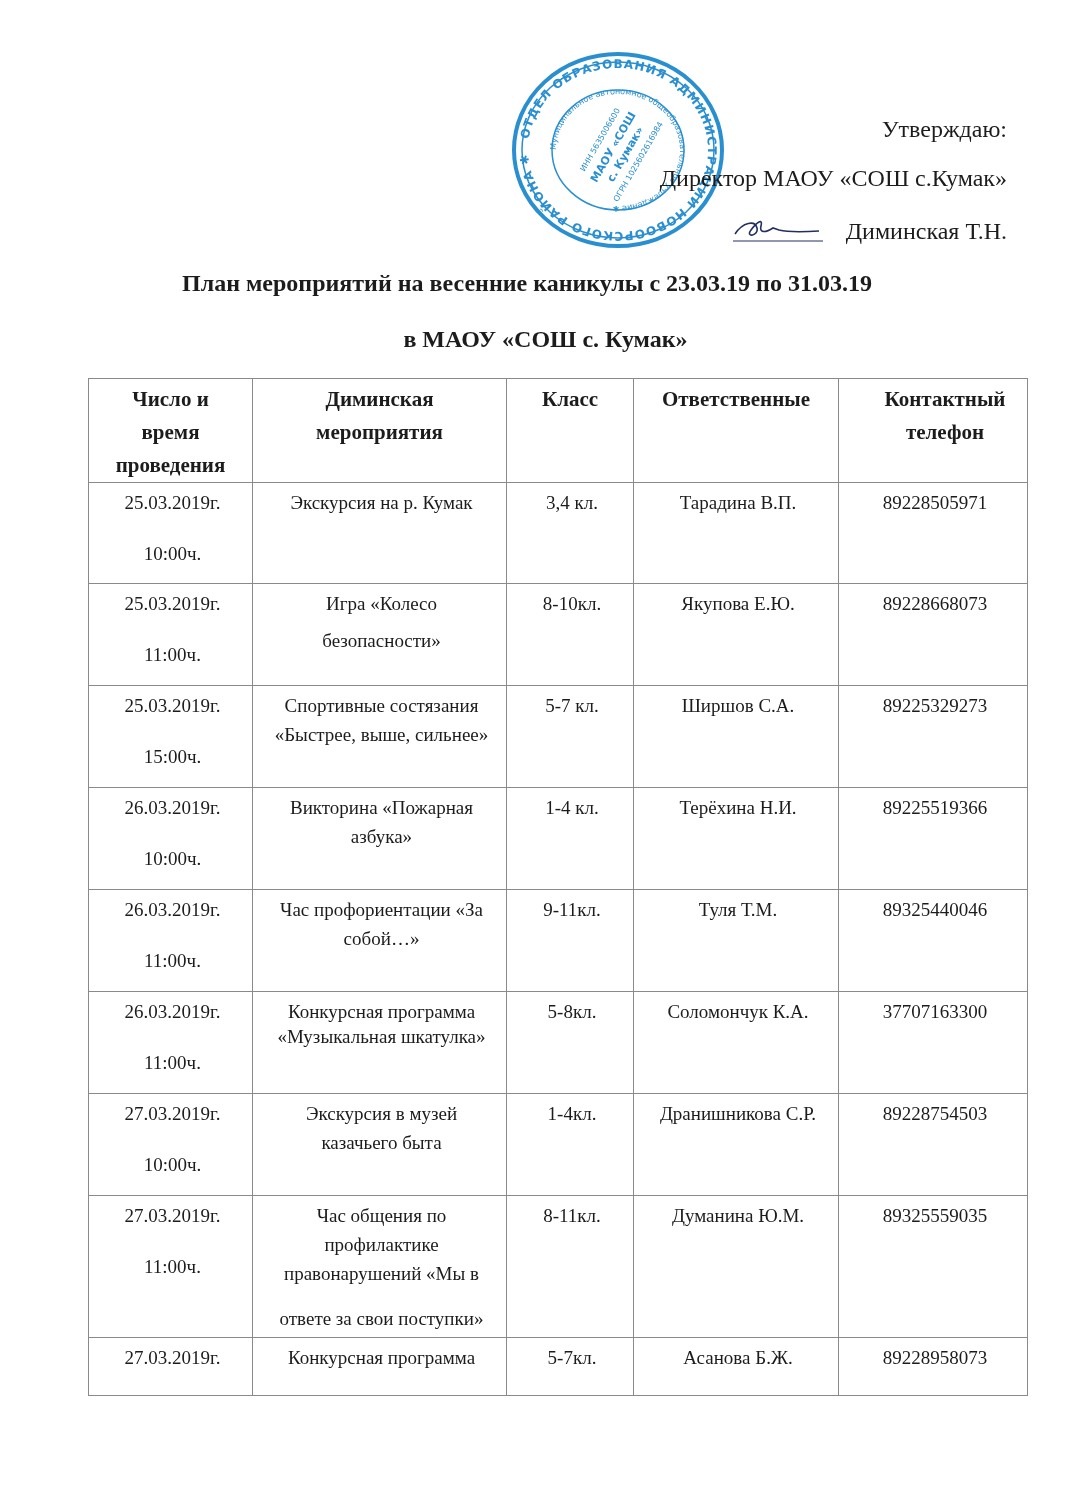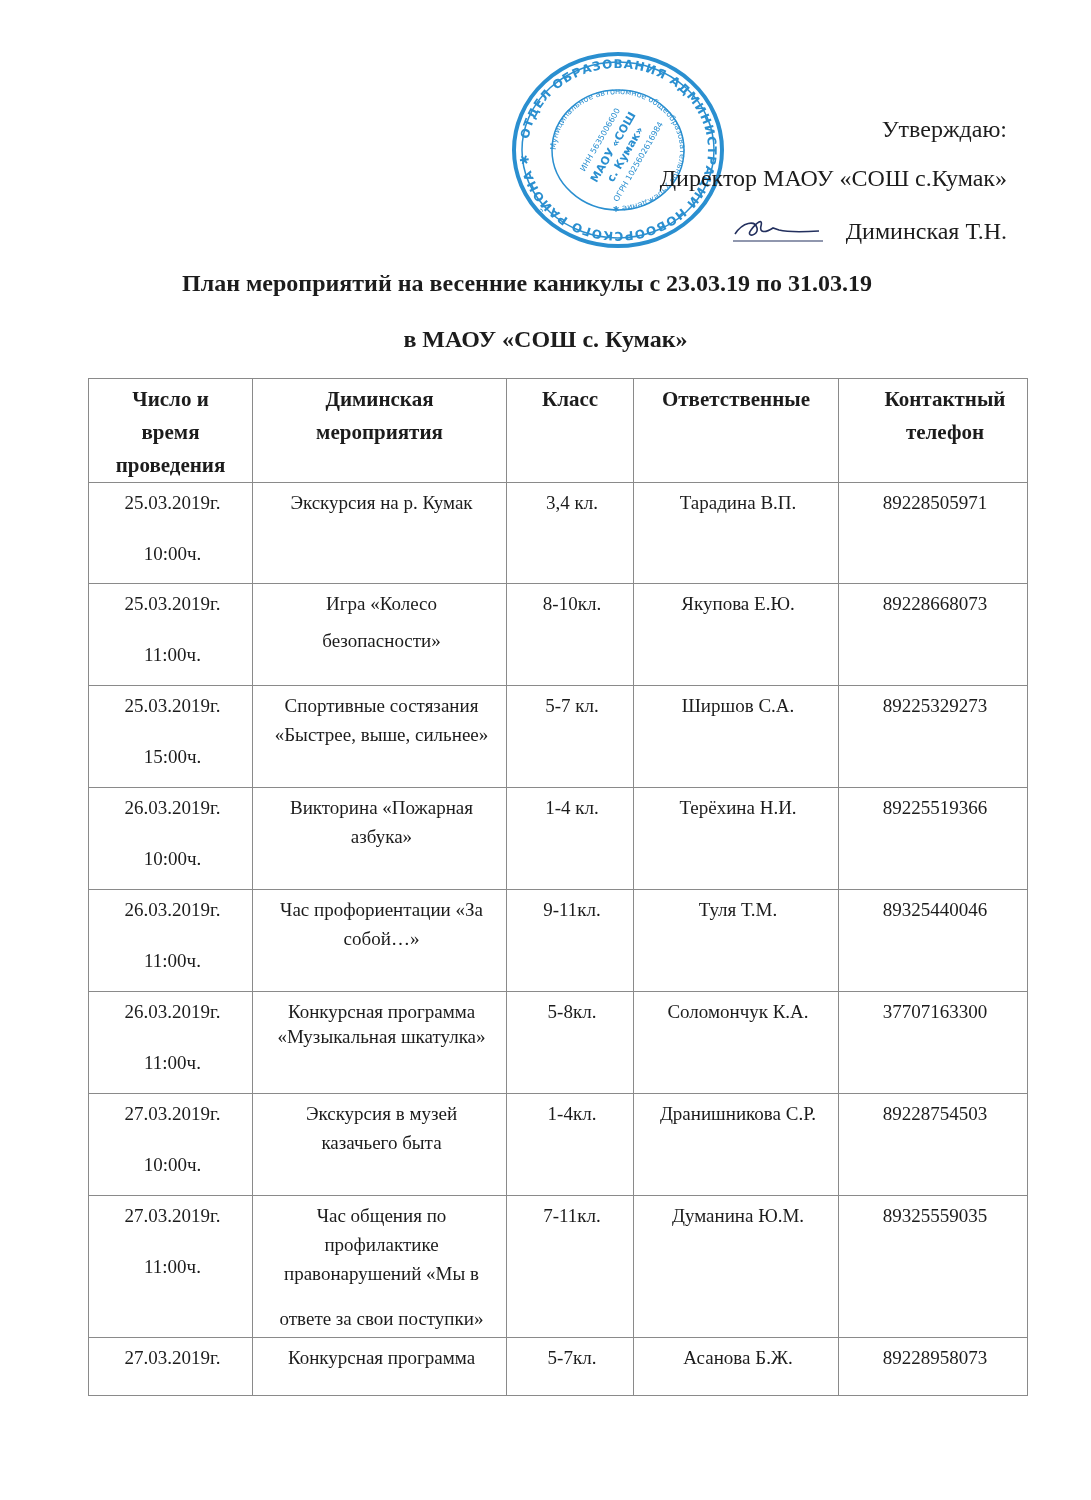--- a/index.html
+++ b/index.html
@@ -154,21 +154,21 @@
       <td>89228754503</td>
     </tr>
     <tr style="height:142px">
       <td class="date"><span>27.03.2019г.</span><span class="time">11:00ч.</span></td>
       <td>
         <div>Час общения по</div>
         <div style="margin-top:4px">профилактике</div>
         <div style="margin-top:4px">правонарушений «Мы в</div>
         <div style="margin-top:20px">ответе за свои поступки»</div>
       </td>
-      <td>7-11кл.</td>
+      <td>8-11кл.</td>
       <td>Думанина Ю.М.</td>
       <td>89325559035</td>
     </tr>
     <tr style="height:58px">
       <td class="date"><span>27.03.2019г.</span></td>
       <td>
           <div>Конкурсная программа</div>
         </td>
       <td>5-7кл.</td>
       <td>Асанова Б.Ж.</td>

